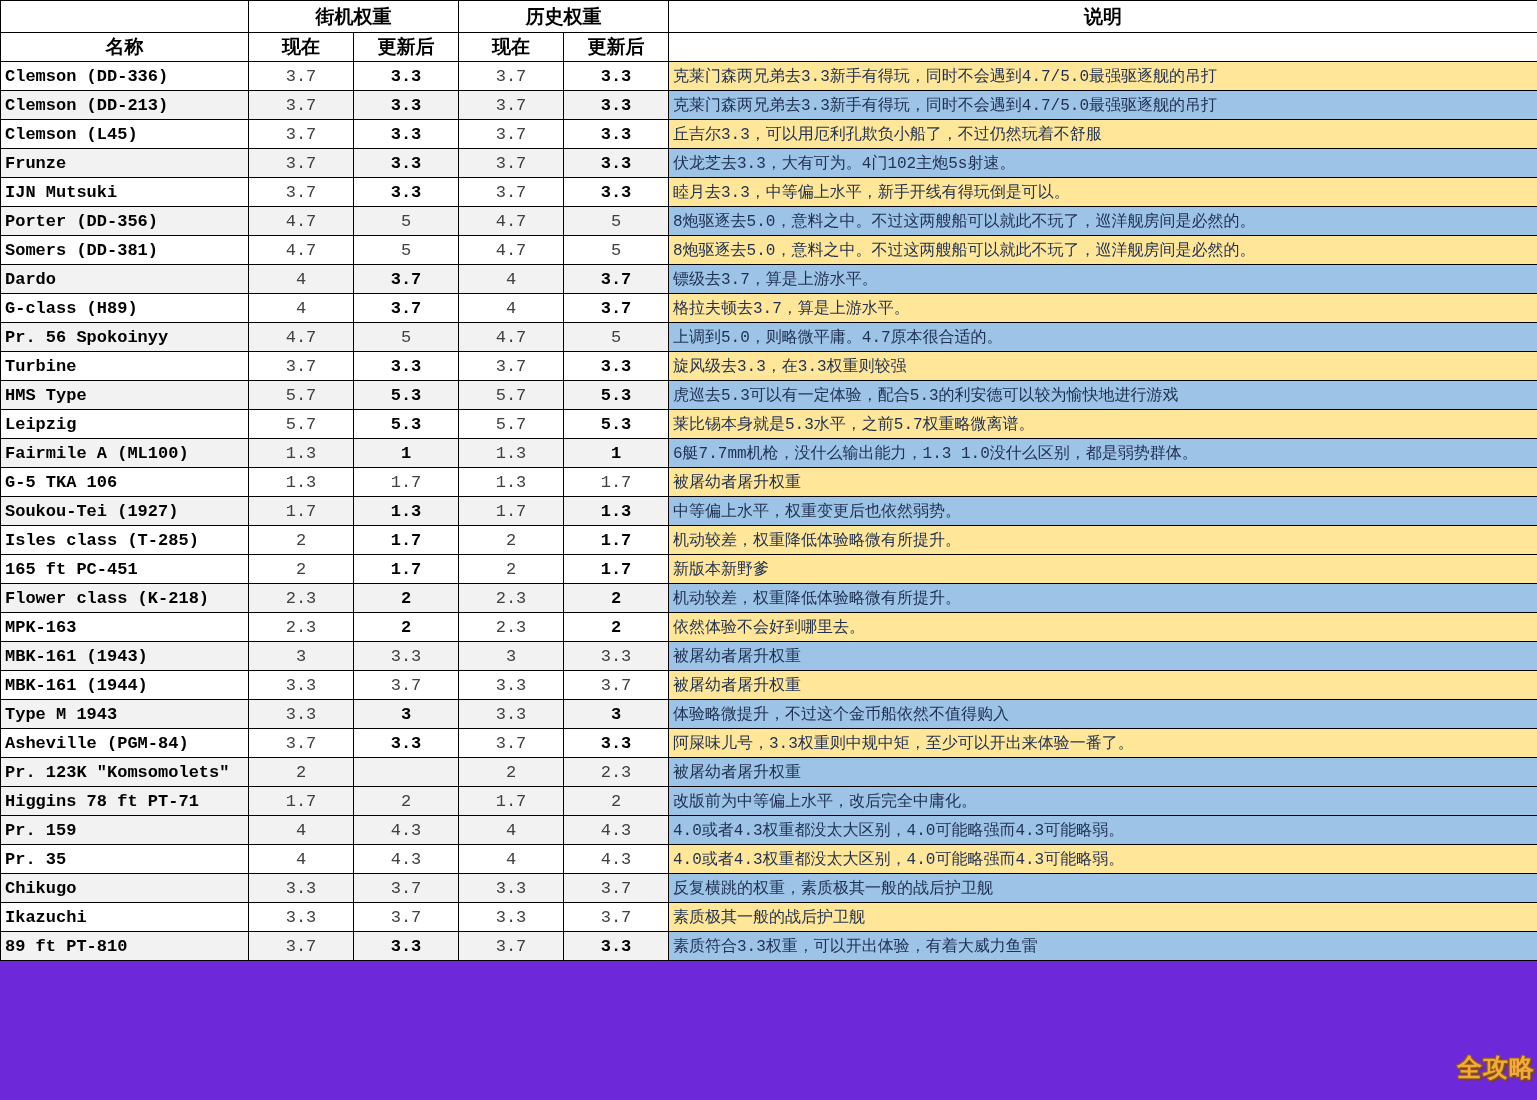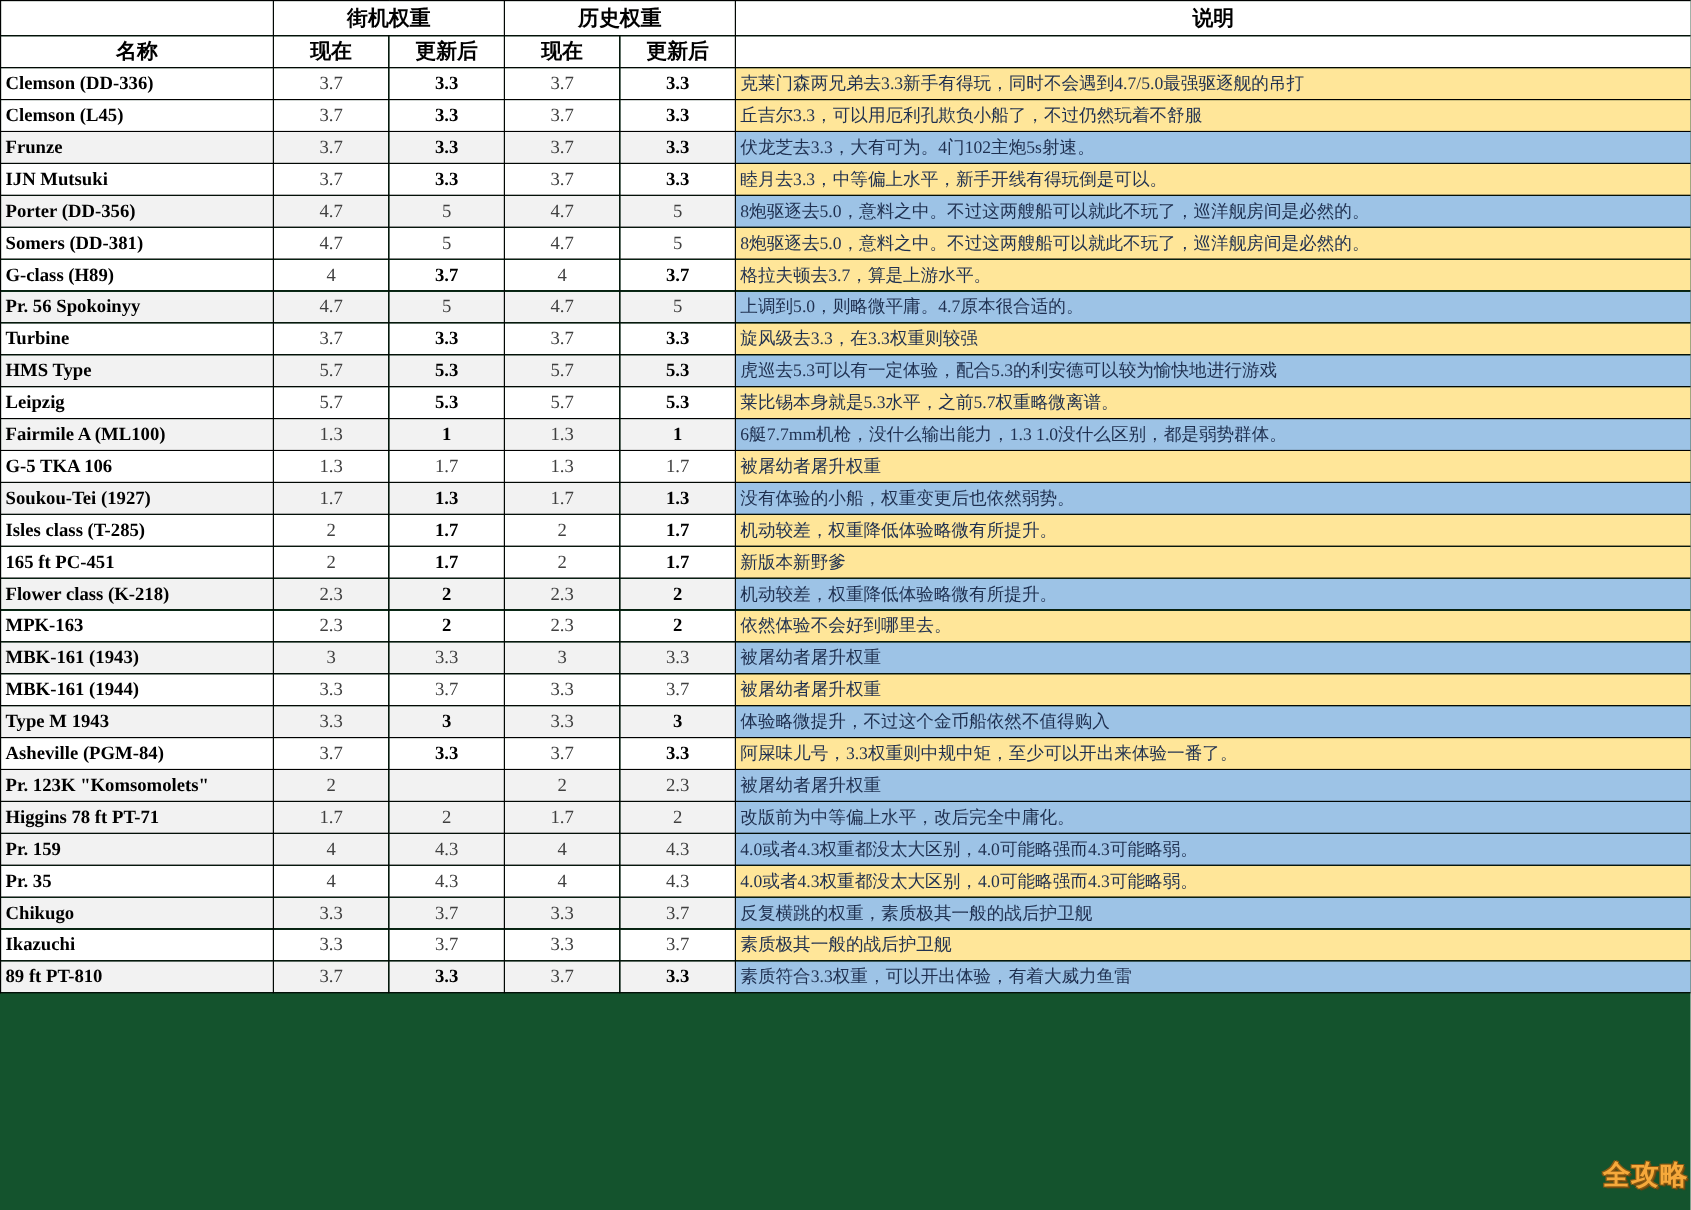--- a/index.html
+++ b/index.html
@@ -8,22 +8,22 @@
     --stripe_gray:#f2f2f2;
     --grid_black:#000000;
     --watermark_orange:#f6a93b;
   }
   *{margin:0;padding:0;box-sizing:border-box;}
   html,body{background:#ffffff;}
   .screen{
     position:relative;
     width:1537px;height:1100px;
     overflow:hidden;
-    background:#14532d;
-    font-family:Liberation Serif, serif;
+    background:#6d28d9;
+    font-family:Liberation Mono, monospace;
   }
   table{
     border-collapse:collapse;
     table-layout:fixed;
     width:1537px;
   }
   col.c-name{width:248px;}
   col.c-num{width:105px;}
   col.c-desc{width:869px;}
   th,td{
@@ -117,20 +117,28 @@
     </thead>
     <tbody>
         <tr>
       <td class="name">Clemson (DD-336)</td>
       <td class="num">3.7</td>
       <td class="num after bold">3.3</td>
       <td class="num">3.7</td>
       <td class="num after bold">3.3</td>
       <td class="desc yellow">克莱门森两兄弟去3.3新手有得玩，同时不会遇到4.7/5.0最强驱逐舰的吊打</td>
     </tr>
+        <tr class="r-gray">
+      <td class="name">Clemson (DD-213)</td>
+      <td class="num">3.7</td>
+      <td class="num after bold">3.3</td>
+      <td class="num">3.7</td>
+      <td class="num after bold">3.3</td>
+      <td class="desc blue">克莱门森两兄弟去3.3新手有得玩，同时不会遇到4.7/5.0最强驱逐舰的吊打</td>
+    </tr>
         <tr>
       <td class="name">Clemson (L45)</td>
       <td class="num">3.7</td>
       <td class="num after bold">3.3</td>
       <td class="num">3.7</td>
       <td class="num after bold">3.3</td>
       <td class="desc yellow">丘吉尔3.3，可以用厄利孔欺负小船了，不过仍然玩着不舒服</td>
     </tr>
         <tr class="r-gray">
       <td class="name">Frunze</td>
@@ -156,20 +164,28 @@
       <td class="num after">5</td>
       <td class="desc blue">8炮驱逐去5.0，意料之中。不过这两艘船可以就此不玩了，巡洋舰房间是必然的。</td>
     </tr>
         <tr>
       <td class="name">Somers (DD-381)</td>
       <td class="num">4.7</td>
       <td class="num after">5</td>
       <td class="num">4.7</td>
       <td class="num after">5</td>
       <td class="desc yellow">8炮驱逐去5.0，意料之中。不过这两艘船可以就此不玩了，巡洋舰房间是必然的。</td>
+    </tr>
+        <tr class="r-gray">
+      <td class="name">Dardo</td>
+      <td class="num">4</td>
+      <td class="num after bold">3.7</td>
+      <td class="num">4</td>
+      <td class="num after bold">3.7</td>
+      <td class="desc blue">镖级去3.7，算是上游水平。</td>
     </tr>
         <tr>
       <td class="name">G-class (H89)</td>
       <td class="num">4</td>
       <td class="num after bold">3.7</td>
       <td class="num">4</td>
       <td class="num after bold">3.7</td>
       <td class="desc yellow">格拉夫顿去3.7，算是上游水平。</td>
     </tr>
         <tr class="r-gray">
@@ -219,21 +235,21 @@
       <td class="num">1.3</td>
       <td class="num after">1.7</td>
       <td class="desc yellow">被屠幼者屠升权重</td>
     </tr>
         <tr class="r-gray">
       <td class="name">Soukou-Tei (1927)</td>
       <td class="num">1.7</td>
       <td class="num after bold">1.3</td>
       <td class="num">1.7</td>
       <td class="num after bold">1.3</td>
-      <td class="desc blue">没有体验的小船，权重变更后也依然弱势。</td>
+      <td class="desc blue">中等偏上水平，权重变更后也依然弱势。</td>
     </tr>
         <tr>
       <td class="name">Isles class (T-285)</td>
       <td class="num">2</td>
       <td class="num after bold">1.7</td>
       <td class="num">2</td>
       <td class="num after bold">1.7</td>
       <td class="desc yellow">机动较差，权重降低体验略微有所提升。</td>
     </tr>
         <tr>

